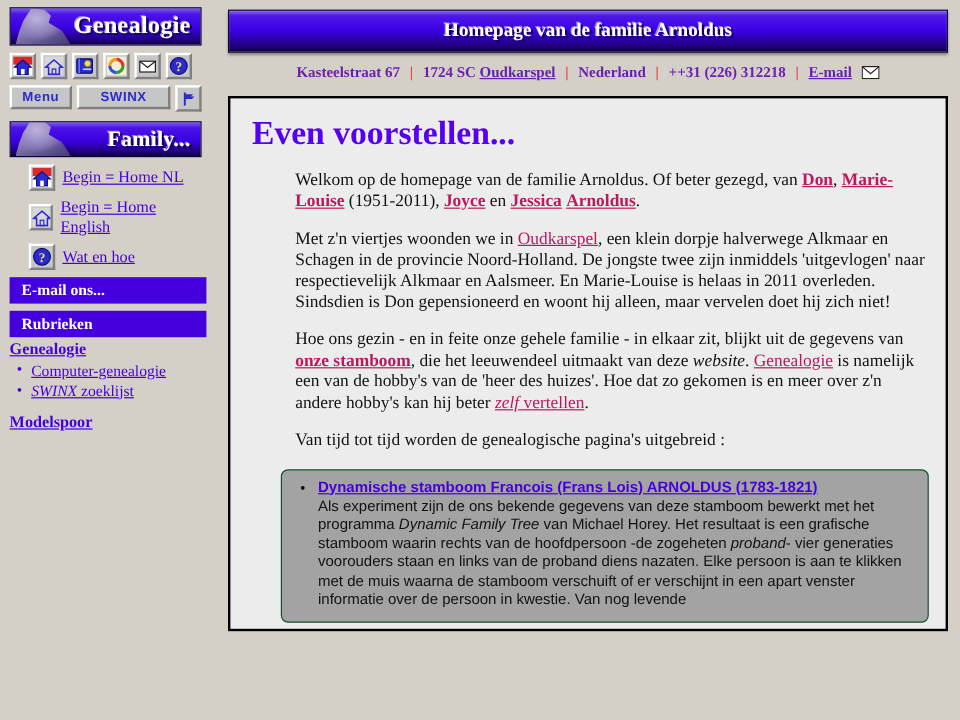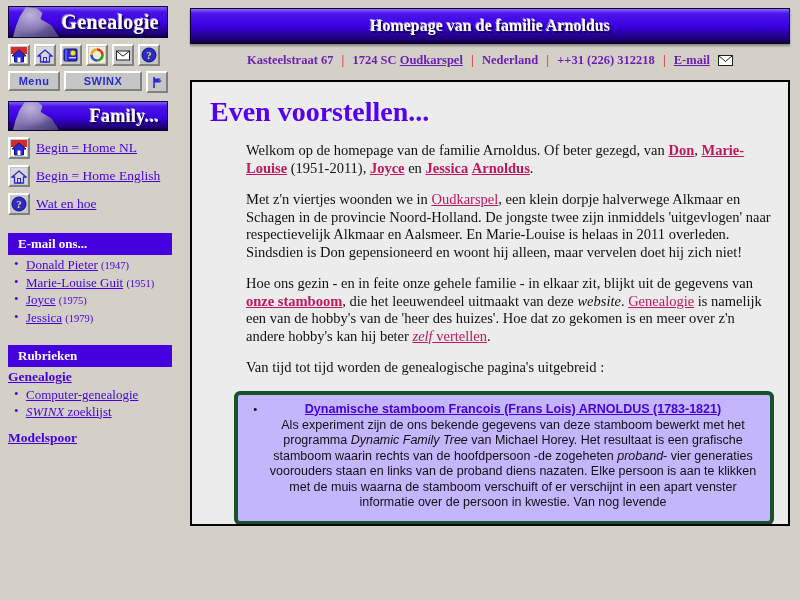--- a/index.html
+++ b/index.html
@@ -50,27 +50,27 @@
     border-top:2px solid #fff;border-left:2px solid #fff;
     border-right:2px solid #808080;border-bottom:2px solid #808080;
     background:#c6c6c6;color:#2a2ad0;
     font-family:"Liberation Sans", sans-serif;font-weight:bold;font-size:11px;
     display:flex;align-items:center;justify-content:center;letter-spacing:.5px;
   }
   .gbtn.w1{width:52px;}
   .gbtn.w2{width:78px;}
   .gbtn.ico{width:22px;height:22px;padding:0;}
 
-  .navline{display:flex;align-items:center;gap:6px;margin:6px 0;}
+  .navline{display:flex;align-items:center;gap:6px;margin:6px 16px;}
   .navline a{font-size:13.5px;}
 
   .sechead{
     background:#4400dd;color:#fff;font-family:"Liberation Serif", serif;
     font-weight:bold;font-size:13px;padding:3px 0 3px 10px;width:164px;
-    box-sizing:border-box;margin:18px 0 2px 0;
+    box-sizing:border-box;margin:6px 0 2px 0;
   }
   ul.slist{list-style:none;margin:2px 0 0 0;padding:0;}
   ul.slist li{
     position:relative;padding-left:18px;line-height:16.5px;font-size:13px;color:#4400dd;
   }
   ul.slist li:before{
     content:"\2022";position:absolute;left:6px;top:-1px;color:#4400dd;font-size:13px;
   }
   .yr{color:#4400dd;font-size:10.5px;font-family:"Liberation Serif", serif;}
 
@@ -110,23 +110,22 @@
     font-family:"Liberation Serif", serif;font-weight:bold;font-size:28px;
     color:#5500ee;margin:6px 0 14px 4px;
   }
   .panel p{
     margin:0 0 14px 0;padding-left:40px;font-size:14.5px;line-height:17.5px;color:#111;
     font-family:"Liberation Serif", serif;
   }
   .panel p a{color:#be185d;}
 
   .infobox{
-    margin:4px 0 0 28px;border:4px solid #14532d;border-radius:6px;background:#c4b5fd;
+    margin:4px 0 0 28px;border:1px solid #14532d;border-radius:6px;background:#a3a3a3;
     padding:7px 12px 10px 12px;
-    text-align:center;
   }
   .infobox ul{list-style:none;margin:0;padding:0;}
   .infobox li{position:relative;padding-left:18px;}
   .infobox li:before{content:"\2022";position:absolute;left:3px;top:0;color:#000;font-size:13px;}
   .ibtitle{
     font-family:"Liberation Sans", sans-serif;font-weight:bold;font-size:12.5px;
     color:#4400dd;text-decoration:underline;line-height:15px;display:block;
   }
   .ibbody{
     font-family:"Liberation Sans", sans-serif;font-size:12.5px;color:#111;
@@ -235,38 +234,20 @@
       <span class="ibtn">
         <svg width="16" height="16" viewBox="0 0 16 16">
           <circle cx="8" cy="8" r="7" fill="#2a2ad0" stroke="#101070"></circle>
           <text x="8" y="12" font-family="Liberation Serif, serif" font-size="11" font-weight="bold" fill="#f5e04a" text-anchor="middle">?</text>
         </svg>
       </span>
       <a href="#">Wat en hoe</a>
     </div>
 
     <div class="sechead">E-mail ons...</div>
-    <ul class="slist">
-      <li>
-        <a href="#">Donald Pieter</a>
-        <span class="yr">(1947)</span>
-      </li>
-      <li>
-        <a href="#">Marie-Louise Guit</a>
-        <span class="yr">(1951)</span>
-      </li>
-      <li>
-        <a href="#">Joyce</a>
-        <span class="yr">(1975)</span>
-      </li>
-      <li>
-        <a href="#">Jessica</a>
-        <span class="yr">(1979)</span>
-      </li>
-    </ul>
 
     <div class="sechead">Rubrieken</div>
     <a href="#" class="b toplink">Genealogie</a>
     <ul class="slist">
       <li>
         <a href="#">Computer-genealogie</a>
       </li>
       <li>
         <a href="#"><i class="b">SWINX</i><span> zoeklijst</span></a>
       </li>

